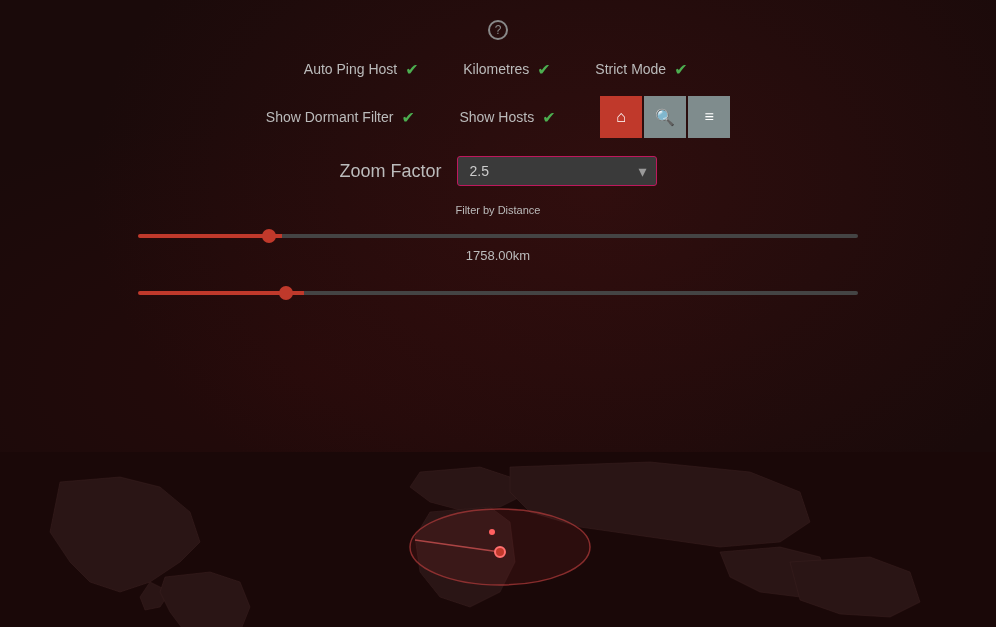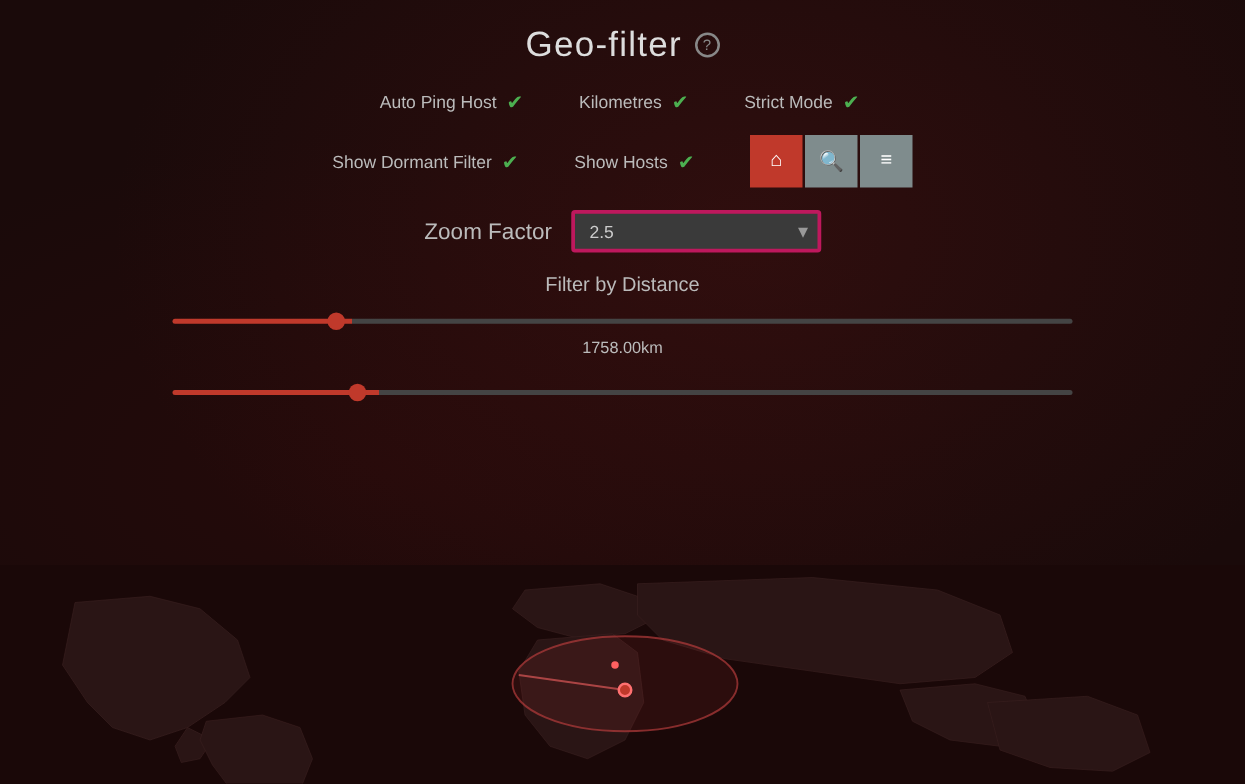--- a/index.html
+++ b/index.html
@@ -117,21 +117,21 @@
     }
 
     .zoom-label {
       font-size: 18px;
       color: #bbb;
     }
 
     .zoom-select {
       background-color: #3a3a3a;
       color: #ccc;
-      border: 3px solid #be185d;
+      border: 1px solid #be185d;
       padding: 6px 30px 6px 12px;
       font-size: 14px;
       border-radius: 3px;
       width: 200px;
       appearance: none;
       -webkit-appearance: none;
       cursor: pointer;
       position: relative;
     }
 
@@ -149,21 +149,21 @@
       color: #999;
       pointer-events: none;
     }
 
     .filter-section {
       width: 720px;
       margin-bottom: 10px;
     }
 
     .filter-label {
-      font-size: 16px;
+      font-size: 11px;
       color: #bbb;
       text-align: center;
       margin-bottom: 8px;
     }
 
     .slider-value {
       font-size: 13px;
       color: #bbb;
       min-width: 80px;
       text-align: center;
@@ -236,21 +236,20 @@
       width: 100%;
       height: 100%;
     }
   </style>
 </head>
 <body>
 
 <div class="content">
 
   <div class="title-row">
-    <h1 class="page-title">Geo-filter</h1>
     <div class="help-icon">?</div>
   </div>
 
   <div class="options-row">
     <div class="option-item">
       <span>Auto Ping Host</span>
       <span class="checkbox-icon">✔</span>
     </div>
     <div class="option-item">
       <span>Kilometres</span>

